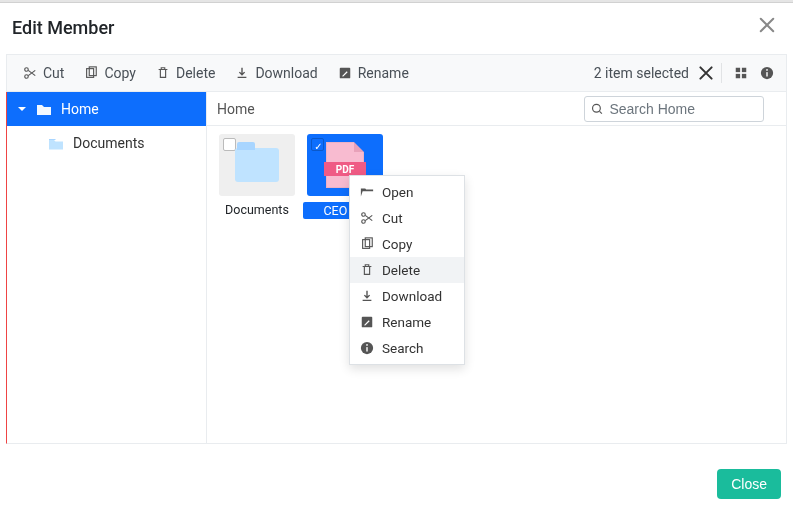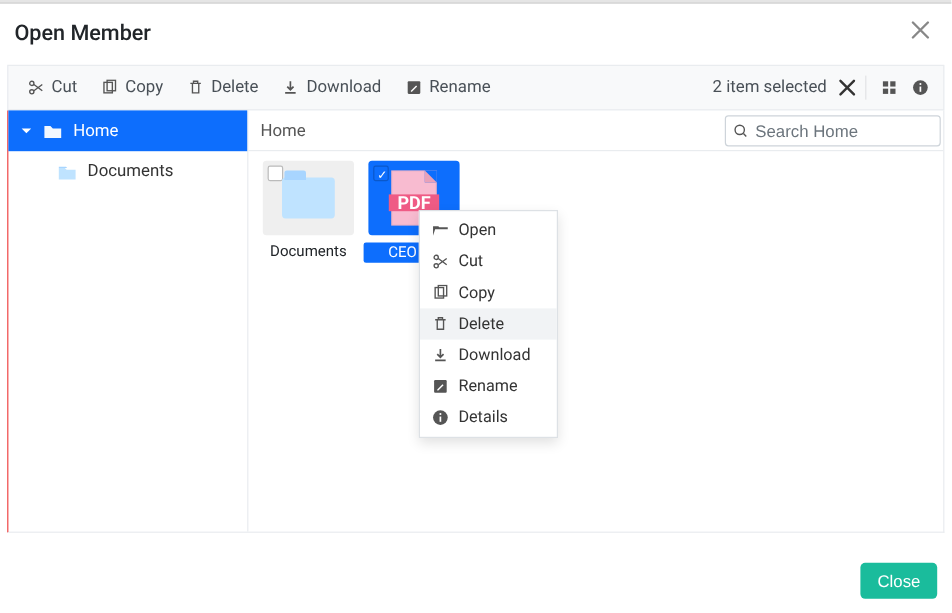--- a/index.html
+++ b/index.html
@@ -33,39 +33,39 @@
   .sidebar { width: 200px; border-right: 1px solid #e9ecef; }
   .tree-row { display: flex; align-items: center; height: 34px; padding: 0 10px; gap: 8px; cursor: pointer; color: #333; }
   .tree-row.active { background: #0d6efd; color: #fff; }
   .tree-row .caret { width: 10px; display: inline-flex; }
   .tree-row.child { padding-left: 40px; }
   .tree-row .fic { display:inline-flex; width:18px; height:18px; }
 
   .main { flex: 1; display: flex; flex-direction: column; min-width: 0; }
   .pathbar { display: flex; align-items: center; height: 34px; border-bottom: 1px solid #e9ecef; }
   .breadcrumb { flex: 1; padding: 0 10px; color: #555; }
-  .search { display: flex; align-items: center; border: 1px solid #ced4da; border-radius: 3px; height: 26px; margin-right: 2px; width: 180px; padding: 0 6px; gap: 6px; }
+  .search { display: flex; align-items: center; border: 1px solid #ced4da; border-radius: 3px; height: 26px; margin-right: 22px; width: 180px; padding: 0 6px; gap: 6px; }
   .search input { border: none; outline: none; font-size: 14px; width: 100%; color: #555; }
   .search input::placeholder { color: #6c757d; }
 
   .grid { position: relative; flex: 1; padding: 8px; }
   .item { position: absolute; width: 84px; text-align: center; }
   .thumb { width: 76px; height: 62px; border-radius: 3px; margin: 0 auto 6px; display:flex; align-items:center; justify-content:center; position:relative; }
   .thumb .chk { position:absolute; top:4px; left:4px; width:13px; height:13px; border:1px solid #bbb; border-radius:2px; background:#fff; }
   .item.sel .thumb { background:#0d6efd; }
   .item.sel .chk { background:#0d6efd; border-color:#0a58ca; }
   .item.sel .chk::after { content:"✓"; color:#fff; font-size:10px; position:relative; top:-2px; left:1px; }
   .item.unsel .thumb { background:#efefef; }
   .item .label { font-size: 12.5px; white-space: nowrap; overflow: hidden; text-overflow: ellipsis; }
   .item.sel .label { background:#0d6efd; color:#fff; border-radius:2px; padding:1px 2px; }
 
   
   .pdf-shape { width: 38px; height: 46px; background:#f8bbd0; position:relative; box-shadow: 0 0 0 1px rgba(0,0,0,0.05) inset; }
   .pdf-shape .dog { position:absolute; top:0; right:0; width:0; height:0; border-left:10px solid #e8a1b9; border-top:10px solid #0d6efd; }
-  .pdf-shape .band { position:absolute; top:20px; left:-2px; right:-2px; height:14px; background:#ef5b85; color:#fff; font-size:15px; font-weight:700; display:flex; align-items:center; justify-content:center; }
+  .pdf-shape .band { position:absolute; top:20px; left:-2px; right:-2px; height:14px; background:#ef5b85; color:#fff; font-size:10px; font-weight:700; display:flex; align-items:center; justify-content:center; }
 
   
   .folder-shape { width:44px; height:34px; background:#bfe3ff; border-radius:3px; position:relative; }
   .folder-shape::before { content:""; position:absolute; top:-6px; left:2px; width:18px; height:8px; background:#a8d5ff; border-radius:2px 2px 0 0; }
 
   
   .ctx { position:absolute; width:116px; background:#fff; border:1px solid #dde1e5; box-shadow:0 4px 10px rgba(0,0,0,0.12); padding:3px 0; z-index:50;text-align:right; }
   .ctx-item { display:flex; align-items:center; gap:8px; height:26px; padding:0 10px; cursor:pointer; font-size:13.5px; color:#333; }
   .ctx-item:hover, .ctx-item.hover { background:#f1f3f5; }
   .ctx-item .ic { width:14px; height:14px; display:inline-flex; }
@@ -75,21 +75,21 @@
   .close-btn { background:#1abc9c; color:#fff; border:none; border-radius:4px; padding:7px 14px; font-size:14px; cursor:pointer; }
 
   svg { width:100%; height:100%; }
 </style>
 </head>
 <body>
 
 <div class="hr-top"></div>
 
 <div class="header">
-  <h1>Open Member</h1>
+  <h1>Edit Member</h1>
   <div class="close-x">
     <svg viewBox="0 0 16 16">
         <path d="M3 3l10 10M13 3L3 13" stroke="#888" stroke-width="1.6" fill="none" stroke-linecap="round"></path>
       </svg>
   </div>
 </div>
 
 <div class="toolbar">
   <div class="tbtn">
     <span class="ic">
@@ -300,21 +300,21 @@
           <span>Rename</span>
         </div>
         <div class="ctx-item">
           <span class="ic">
               <svg viewBox="0 0 16 16">
                 <circle cx="8" cy="8" r="7" fill="#555"></circle>
                 <rect x="7.2" y="7" width="1.6" height="5" fill="#fff"></rect>
                 <circle cx="8" cy="4.5" r="1" fill="#fff"></circle>
               </svg>
             </span>
-          <span>Details</span>
+          <span>Search</span>
         </div>
       </div>
 
     </div>
   </div>
 </div>
 
 <div class="footer">
   <button class="close-btn">Close</button>
 </div>

